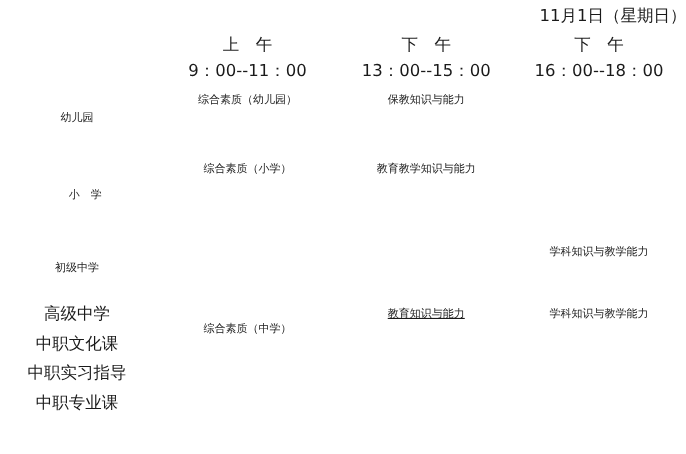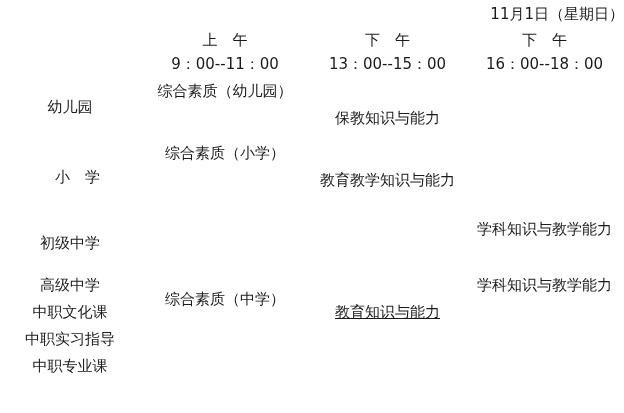--- a/index.html
+++ b/index.html
@@ -70,28 +70,28 @@
     left: 0;
     top: 78px;
     width: 624px;
   }
   .row {
     position: relative;
     width: 624px;
   }
   .cell {
     position: absolute;
-    font-size: 15px;
+    font-size: 10px;
     line-height: 27px;
     text-align: center;
     box-sizing: border-box;
   }
   .cell.label  { left: 0px;   width: 140px; }
   .cell.col1   { left: 140px; width: 170px; }
-  .cell.col2   { left: 310px; width: 155px; margin-top: 27px; }
+  .cell.col2   { left: 310px; width: 155px; }
   .cell.col3   { left: 465px; width: 159px; }
 
   
   .row-kg    { height: 62px; }
   .row-ps    { height: 62px; }
   .row-jhs   { height: 70px; }
   .row-shs   { height: 100px; }
 
   .va-mid  { top: 50%; transform: translateY(-50%); }
 

